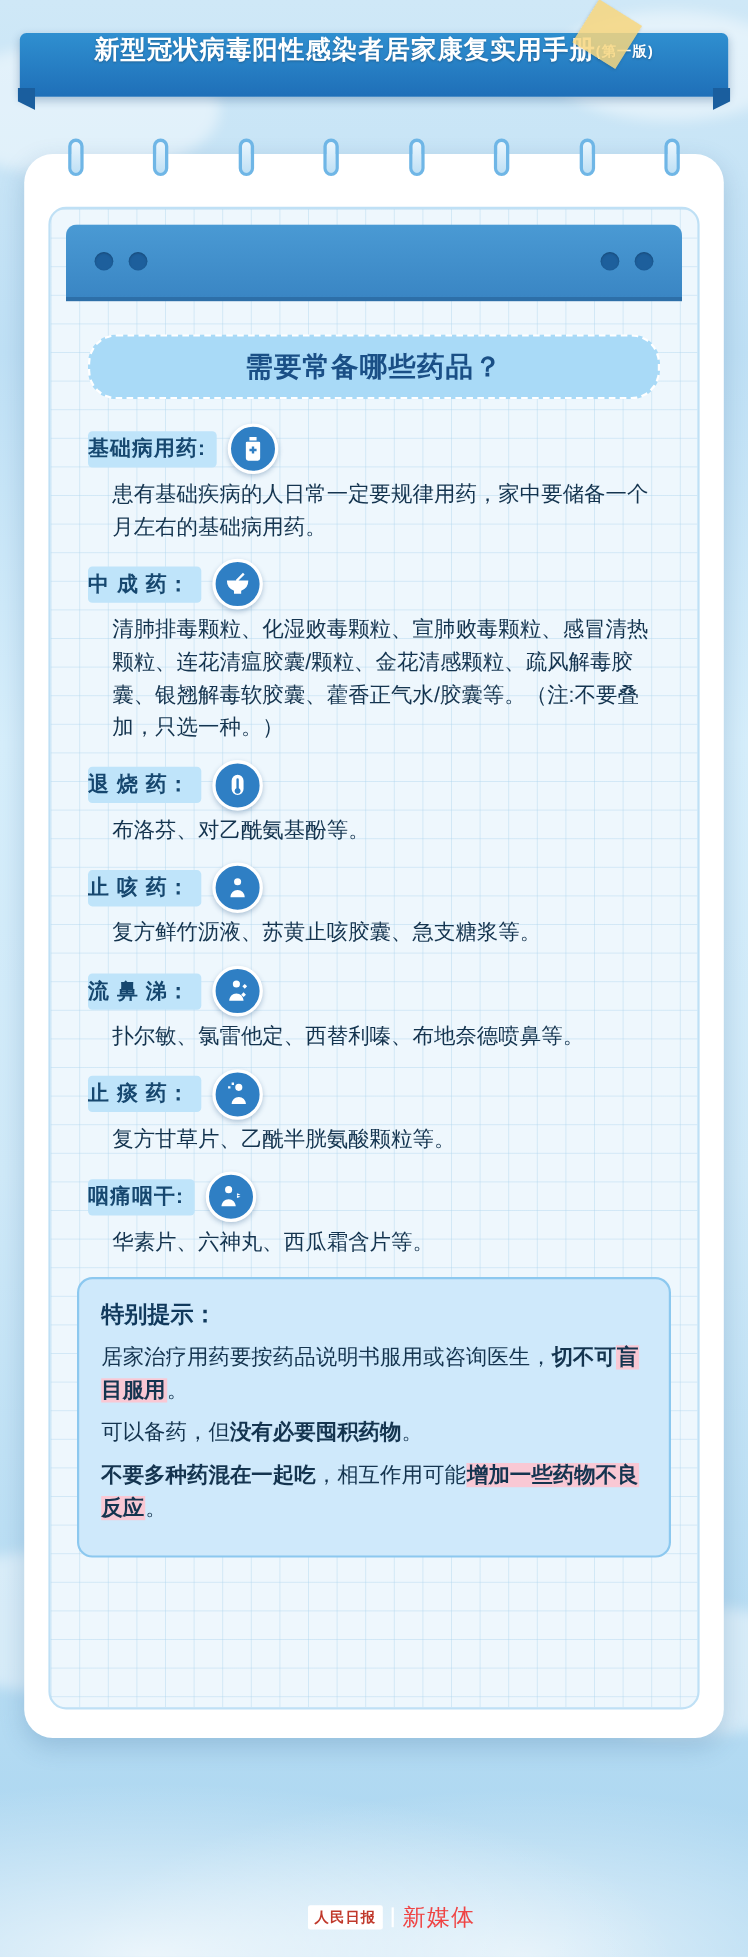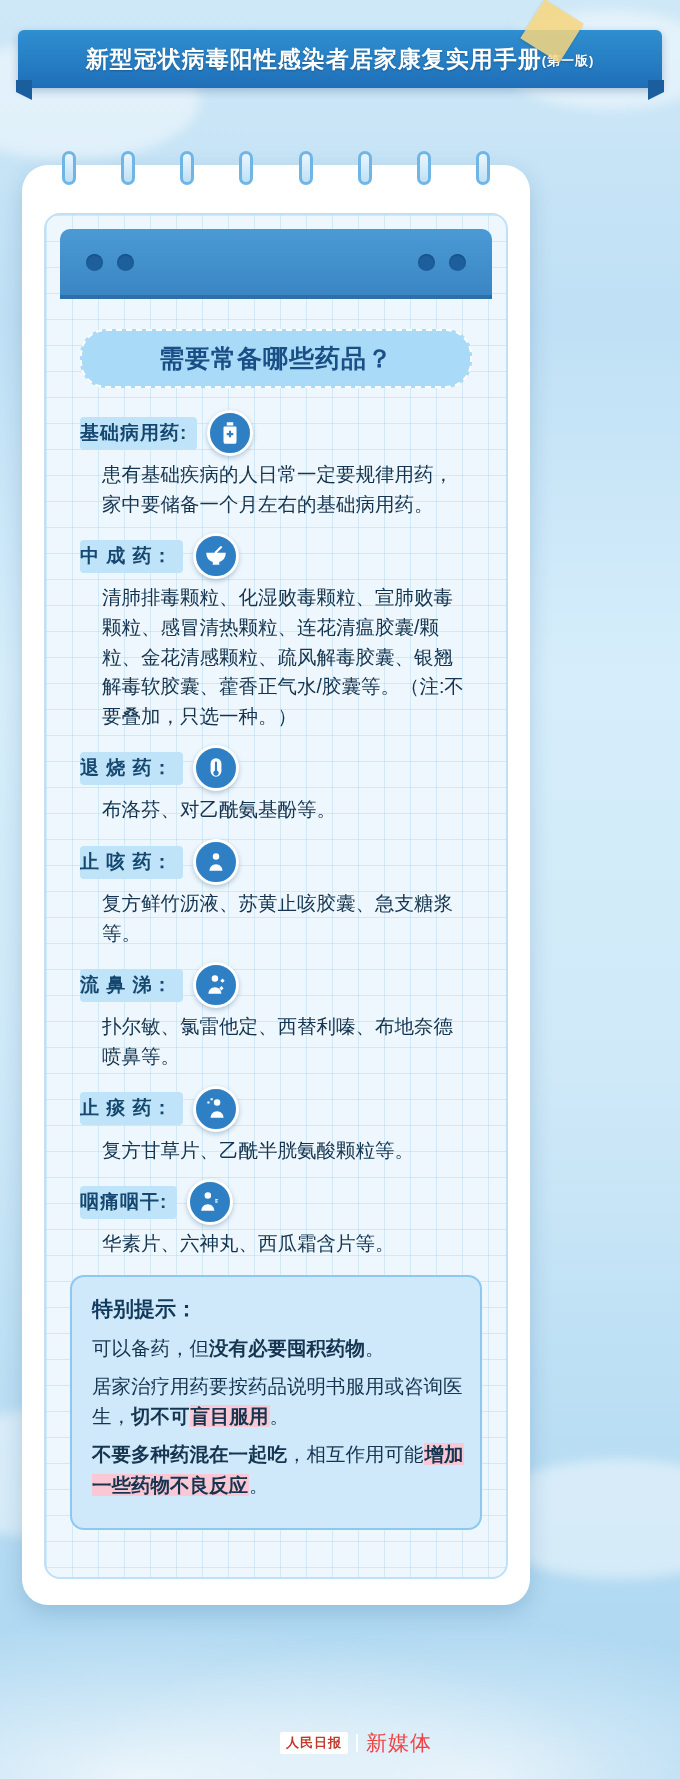--- a/index.html
+++ b/index.html
@@ -34,21 +34,20 @@
   .title-banner {
     position: absolute;
     top: 30px;
     left: 18px;
     right: 18px;
     height: 58px;
     background: linear-gradient(180deg, #2f8fd0 0%, #1f6fb8 100%);
     border-radius: 6px;
     box-shadow: 0 3px 8px rgba(20,70,120,0.28);
     display: flex;
-    align-items: center;
     justify-content: center;
   }
   .title-banner .ribbon-left,
   .title-banner .ribbon-right {
     position: absolute;
     width: 16px; height: 20px;
     background: #1a5e9e;
     bottom: -12px;
   }
   .title-banner .ribbon-left { left: -2px; clip-path: polygon(0 0, 100% 0, 100% 100%, 0 60%); }
@@ -75,26 +74,25 @@
     background: rgba(247,214,126,0.85);
     transform: rotate(32deg);
     box-shadow: 0 1px 3px rgba(0,0,0,0.15);
   }
 
   
   .notebook {
     position: absolute;
     top: 140px;
     left: 22px;
-    width: 508px;
+    width: 636px;
     height: 1440px;
     background: #ffffff;
     border-radius: 26px;
     box-shadow: 0 8px 22px rgba(40,90,140,0.22);
-    margin-top: 25px;
   }
   .rings {
     position: absolute;
     top: -14px;
     left: 40px;
     right: 40px;
     height: 34px;
     display: flex;
     justify-content: space-between;
   }
@@ -371,24 +369,24 @@
           </span>
         </div>
         <div class="sec-body">华素片、六神丸、西瓜霜含片等。</div>
       </div>
 
     </div>
 
     <div class="tipbox">
       <div class="tip-title">特别提示：</div>
       <div class="tip-p">
+        <span>居家治疗用药要按药品说明书服用或咨询医生，</span><span class="bd">切不可</span><span class="hl">盲目服用</span><span>。</span>
+      </div>
+      <div class="tip-p">
         <span>可以备药，但</span><span class="bd">没有必要囤积药物</span><span>。</span>
-      </div>
-      <div class="tip-p">
-        <span>居家治疗用药要按药品说明书服用或咨询医生，</span><span class="bd">切不可</span><span class="hl">盲目服用</span><span>。</span>
       </div>
       <div class="tip-p">
         <span class="bd">不要多种药混在一起吃</span><span>，相互作用可能</span><span class="hl">增加一些药物不良反应</span><span>。</span>
       </div>
     </div>
 
   </div>
 </div>
 
 <div class="footer">

